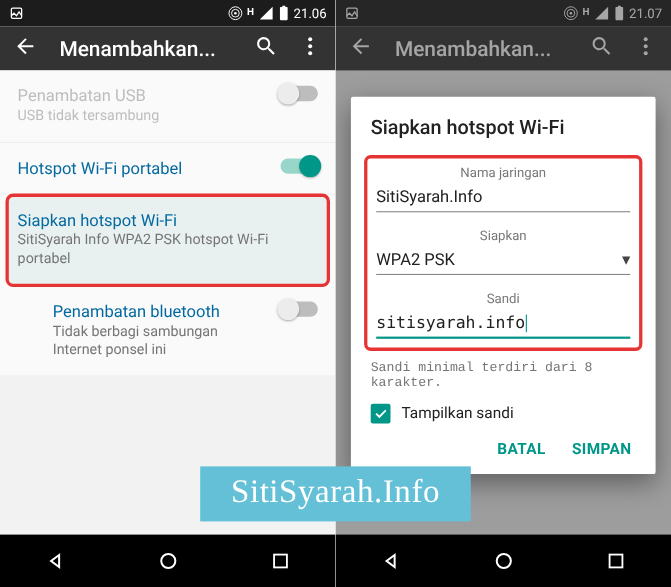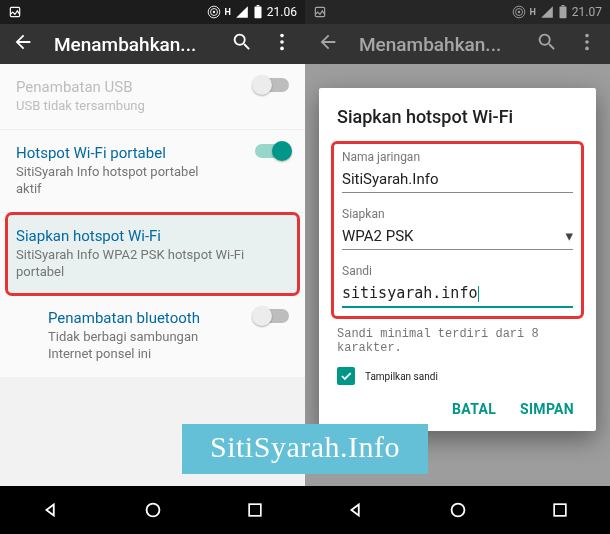--- a/index.html
+++ b/index.html
@@ -105,20 +105,21 @@
   .field-value .caret { color: #444; }
   .field-value .cursor::after {
     content: ""; display: inline-block; width: 1px; height: 16px;
     background: #009688; vertical-align: middle; margin-left: 1px;
   }
   .highlight-box {
     border: 3px solid #e63333;
     border-radius: 6px;
     padding: 6px 8px 4px 8px;
     margin: 0 -6px 8px -6px;
+    text-align: center;
   }
   .helper { font-size: 12px; color: #757575; margin-bottom: 12px; font-family: Liberation Mono, monospace; }
   .check-row { display: flex; align-items: center; gap: 10px; margin-bottom: 10px; }
   .checkbox {
     width: 18px; height: 18px; background: #009688; border-radius: 2px;
     display: flex; align-items: center; justify-content: center;
   }
   .checkbox svg { display: block; }
   .dialog-actions { display: flex; justify-content: flex-end; gap: 24px; padding: 6px 4px; }
   .dialog-actions div { font-size: 14px; font-weight: 700; color: #009688; letter-spacing: .3px; }
@@ -204,21 +205,20 @@
           <div class="sub-line">USB tidak tersambung</div>
         </div>
         <div class="switch">
             <div class="knob"></div>
           </div>
       </div>
 
       <div class="row">
         <div class="text">
           <div class="title-line">Hotspot Wi-Fi portabel</div>
-          <div class="sub-line">SitiSyarah Info hotspot portabel aktif</div>
         </div>
         <div class="switch on">
             <div class="knob"></div>
           </div>
       </div>
 
       <div class="row selected">
         <div class="text">
           <div class="title-line">Siapkan hotspot Wi-Fi</div>
           <div class="sub-line">SitiSyarah Info WPA2 PSK hotspot Wi-Fi portabel</div>
@@ -336,21 +336,21 @@
       </div>
 
       <div class="helper">Sandi minimal terdiri dari 8 karakter.</div>
 
       <div class="check-row">
         <div class="checkbox">
           <svg width="14" height="14" viewBox="0 0 24 24" fill="none" stroke="#fff" stroke-width="3">
               <path d="M5 12l5 5L20 7"></path>
             </svg>
         </div>
-        <span style="font-size:10px;color:#212121">Tampilkan sandi</span>
+        <span style="font-size:14px;color:#212121">Tampilkan sandi</span>
       </div>
 
       <div class="dialog-actions">
         <div>BATAL</div>
         <div>SIMPAN</div>
       </div>
     </div>
 
     <div class="navbar">
       <span>

